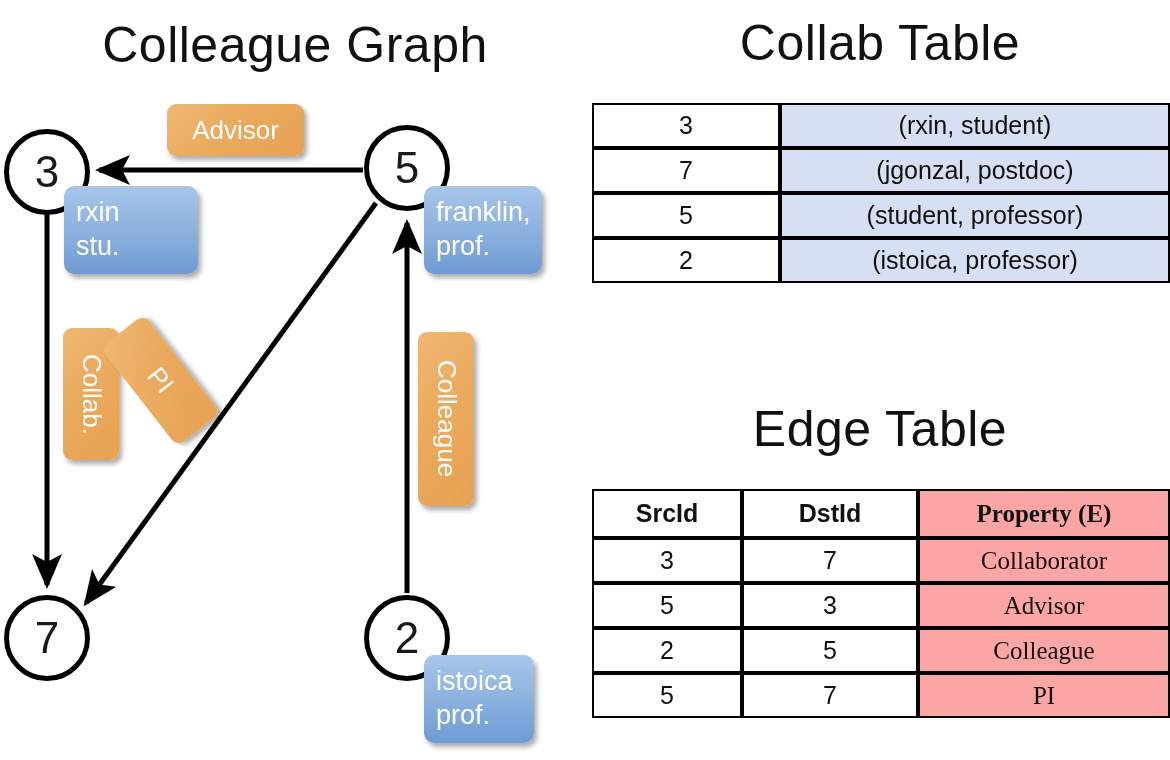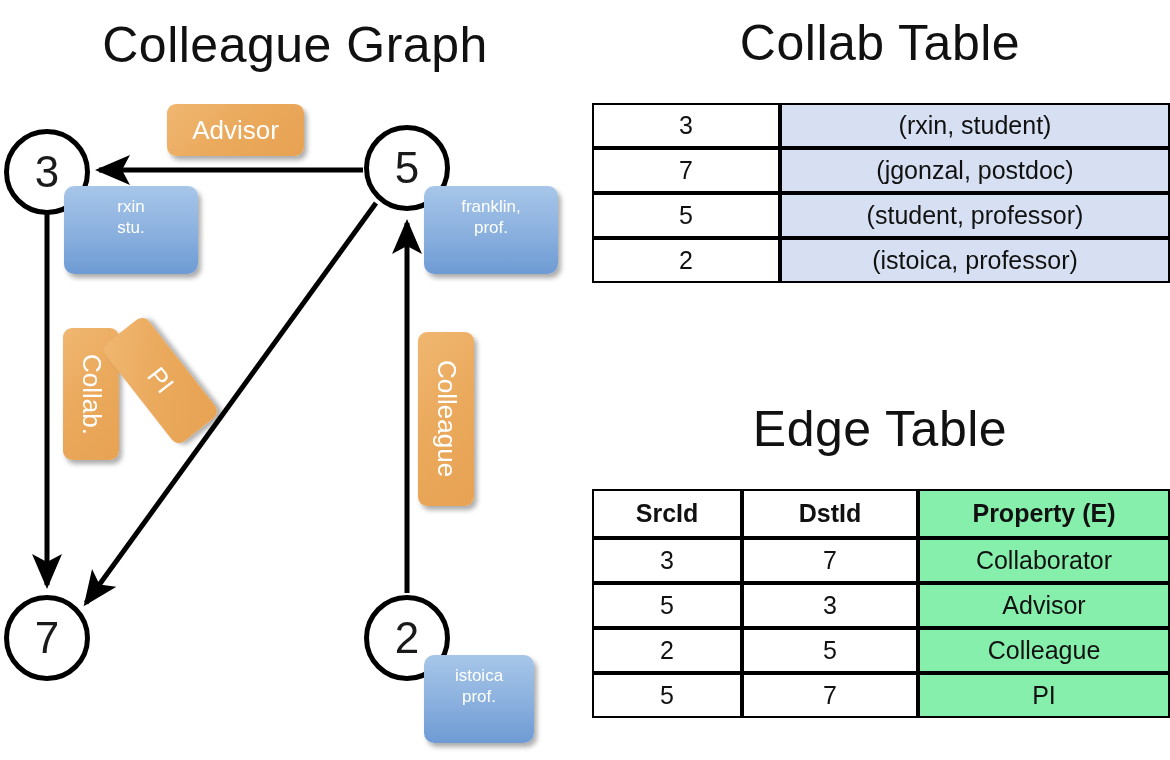--- a/index.html
+++ b/index.html
@@ -62,26 +62,25 @@
   }
 
   .prop-box {
     position: absolute;
     border-radius: 10px;
     background: linear-gradient(to bottom, #a7c6e9 0%, #8fb4e0 45%, #6e9bd4 100%);
     box-shadow: 3px 4px 5px rgba(0,0,0,0.33);
     color: #ffffff;
     font-family: "Liberation Sans", sans-serif;
     font-weight: 400;
-    font-size: 17px;
+    font-size: 27px;
     line-height: 1.25;
     padding: 10px 12px;
     box-sizing: border-box;
     z-index: 5;
-    text-align: center;
   }
 
   .edge-label {
     position: absolute;
     border-radius: 9px;
     background: linear-gradient(135deg, #f0b771 0%, #eaa95c 50%, #e8a253 100%);
     box-shadow: 3px 4px 5px rgba(0,0,0,0.33);
     color: #ffffff;
     font-family: "Liberation Sans", sans-serif;
     font-weight: 400;
@@ -125,21 +124,21 @@
     padding: 0 4px;
     box-sizing: border-box;
   }
   table.grid td.head {
     font-weight: 700;
     font-size: 25px;
     height: 49px;
   }
   td.sep-left { border-left: 5px double #000; }
   td.fill-blue   { background: #d6e0f2; }
-  td.fill-orange { background: #86efac; }
+  td.fill-orange { background: #fca5a5; font-family: Liberation Serif, serif; }
 
   
   #vertex-table col.c-id   { width: 188px; }
   #vertex-table col.c-prop { width: 390px; }
   
   #edge-table col.c-src  { width: 150px; }
   #edge-table col.c-dst  { width: 176px; }
   #edge-table col.c-eprop{ width: 252px; }
 </style>
 </head>
@@ -171,21 +170,21 @@
     <div class="node-num">3</div>
   </div>
   <div class="prop-box" style="left:64px; top:186px; width:134px; height:88px;">
     <div>rxin</div>
     <div>stu.</div>
   </div>
 
   <div class="node-circle" style="left:364px; top:125px;">
     <div class="node-num">5</div>
   </div>
-  <div class="prop-box" style="left:424px; top:186px; width:134px; height:88px;">
+  <div class="prop-box" style="left:424px; top:186px; width:118px; height:88px;">
     <div>franklin,</div>
     <div>prof.</div>
   </div>
 
   <div class="node-circle" style="left:4px; top:595px;">
     <div class="node-num">7</div>
   </div>
 
   <div class="node-circle" style="left:364px; top:595px;">
     <div class="node-num">2</div>

